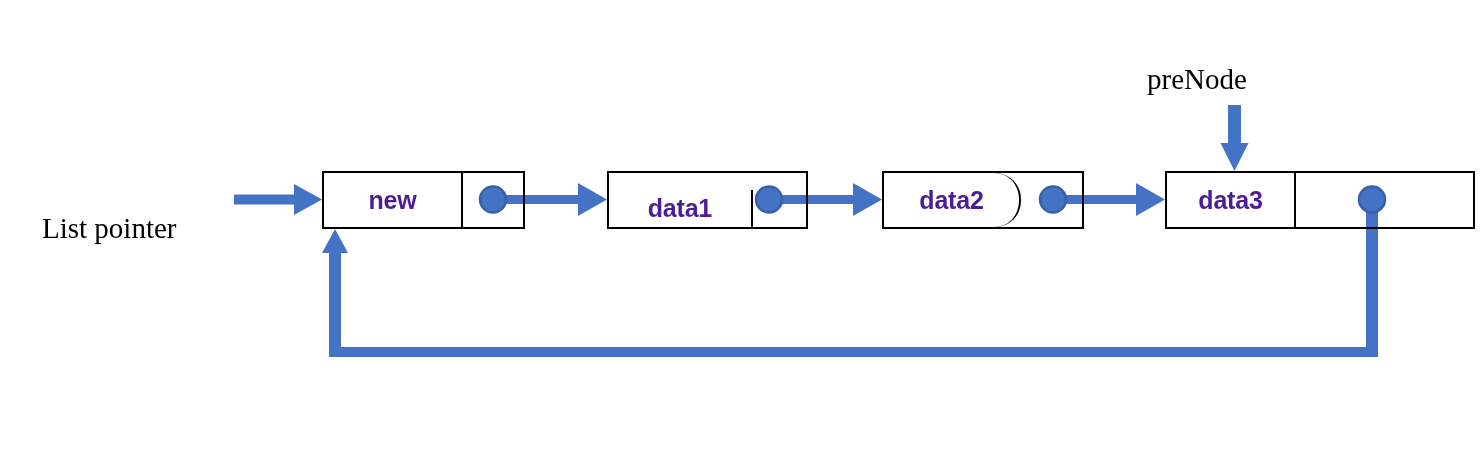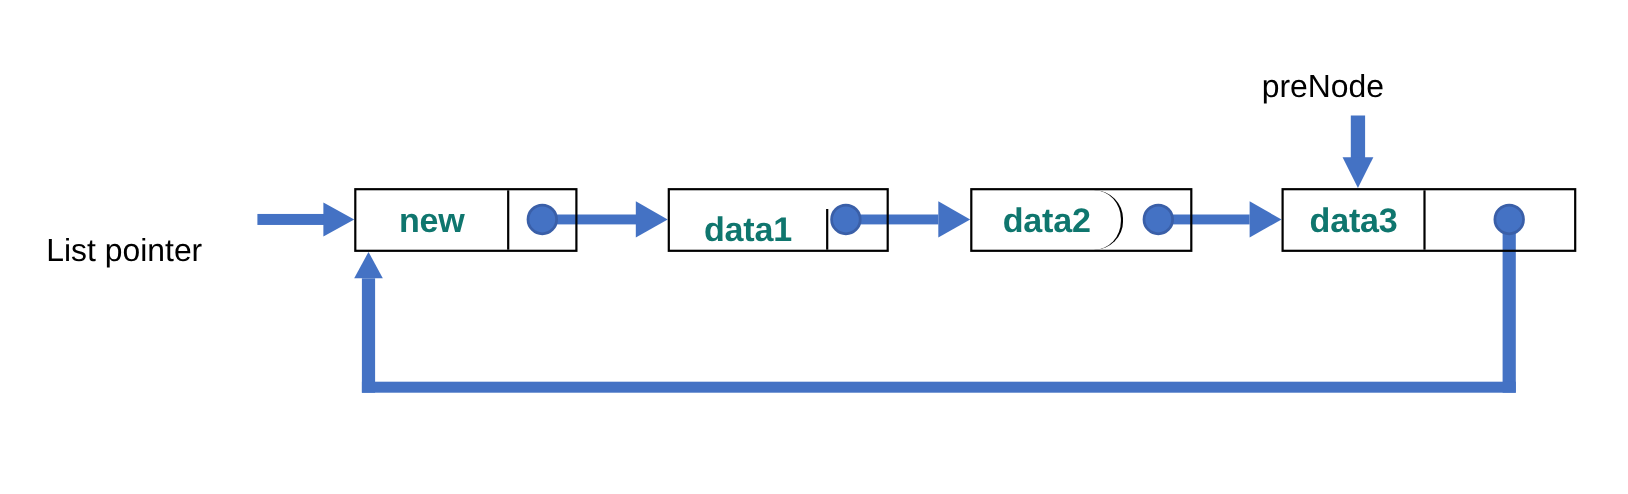--- a/index.html
+++ b/index.html
@@ -43,28 +43,28 @@
   }
   .cell-ptr {
     box-sizing: border-box;
     display: flex;
     align-items: center;
     justify-content: center;
   }
   .node-label {
     font-family: "Liberation Sans", sans-serif;
     font-weight: bold;
-    font-size: 31px;
-    color: #0f766e;
+    font-size: 25px;
+    color: #4c1d95;
     line-height: 1;
     letter-spacing: -0.2px;
   }
   .plain-label {
     position: absolute;
-    font-family: Liberation Sans, sans-serif;
+    font-family: Liberation Serif, serif;
     font-weight: normal;
     font-size: 29px;
     color: #000000;
     white-space: nowrap;
     line-height: 1;
   }
 </style>
 </head>
 <body>
 
@@ -129,21 +129,21 @@
     <div class="cell-ptr" style="width:60px;"></div>
   </div>
 
   <div class="node-box" style="left:882px; top:171px; width:202px; height:58px;">
     <div class="cell-data" style="width:137px;border-radius:26px;">
       <span class="node-label">data2</span>
     </div>
     <div class="cell-ptr" style="width:61px;"></div>
   </div>
 
-  <div class="node-box" style="left:1165px; top:171px; width:268px; height:58px;">
+  <div class="node-box" style="left:1165px; top:171px; width:310px; height:58px;">
     <div class="cell-data" style="width:129px;">
       <span class="node-label">data3</span>
     </div>
     <div class="cell-ptr" style="width:135px;"></div>
   </div>
 
   <div class="plain-label" style="left:42px; top:185px;margin-top:29px;">List pointer</div>
 
   <div class="plain-label" style="left:1147px; top:65px;">preNode</div>
 

